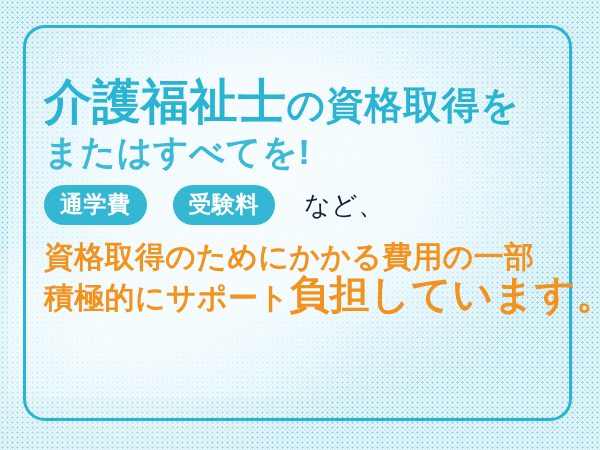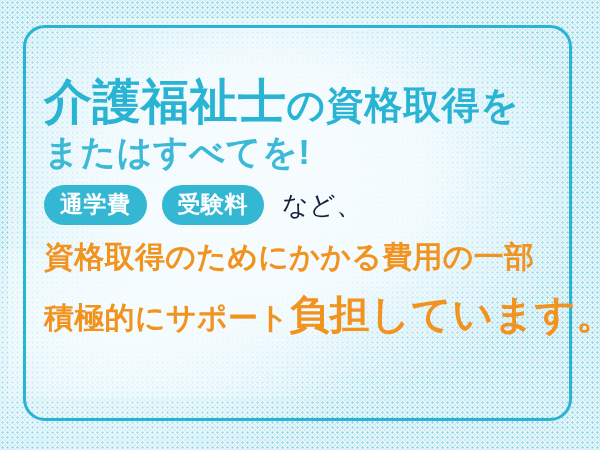--- a/index.html
+++ b/index.html
@@ -97,21 +97,21 @@
     font-size: 35px;
     line-height: 1;
     letter-spacing: .5px;
     margin-bottom: 16px;
   }
 
   
   #pill-row {
     display: flex;
     align-items: center;
-    gap: 15px;
+    gap: 26px;
     margin-bottom: 16px;
   }
   .pill {
     background: #34b7d3;
     color: #ffffff;
     font-weight: 700;
     font-size: 23px;
     line-height: 1;
     padding: 8px 16px 9px;
     border-radius: 999px;
@@ -126,21 +126,21 @@
     text-align: right;
   }
 
   
   #body-line-1 {
     color: #f2931f;
     font-weight: 700;
     font-size: 30px;
     line-height: 1.08;
     letter-spacing: .3px;
-    margin-bottom: 20px;
+    margin-bottom: 0;
   }
   #body-line-2 {
     color: #f2931f;
     font-weight: 700;
     line-height: 1.05;
     letter-spacing: .3px;
   }
   #body-line-2-small  { font-size: 30px; }
   #body-line-2-strong { font-size: 40px; margin-top: 40px; }
 </style>

